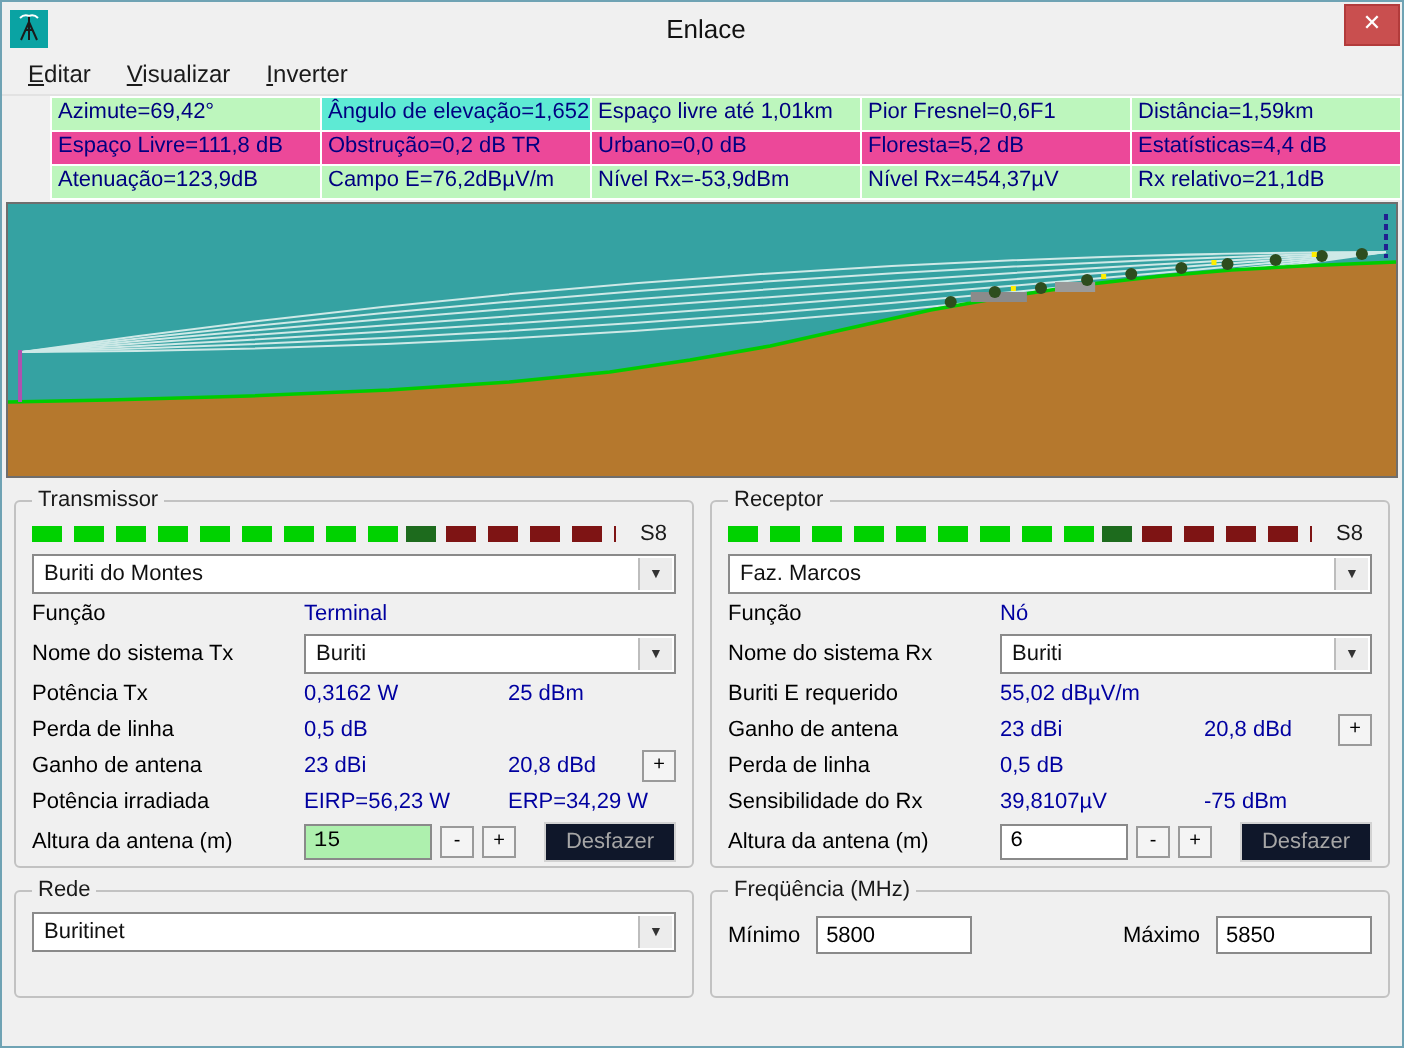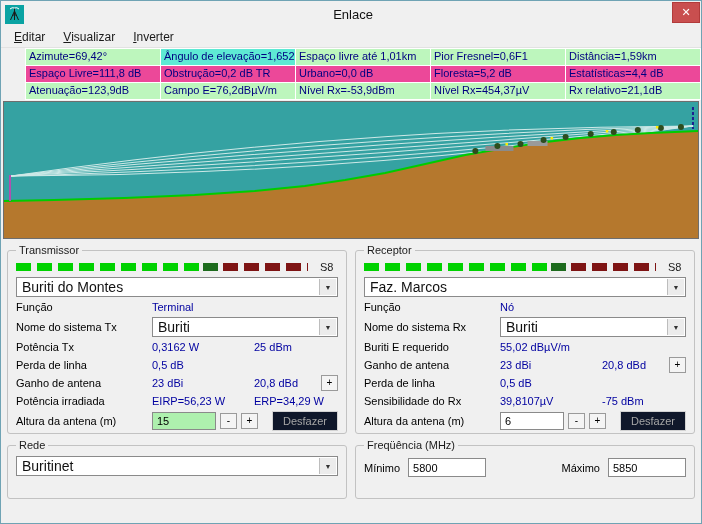--- a/index.html
+++ b/index.html
@@ -39,35 +39,35 @@
   .gb-bottom { width: 396px; height: 60px; }
 
   .meter-row { display: flex; align-items: center; height: 14px; margin-top: 2px; }
   .meter { flex: 1; height: 8px; display: flex; margin-right: 12px; }
   .m-green { width: 64%; background: repeating-linear-gradient(90deg, #00d200 0 15px, rgba(0,0,0,0) 15px 21px); }
   .m-dgreen { width: 7%; background: repeating-linear-gradient(90deg, #1d6b1d 0 15px, rgba(0,0,0,0) 15px 21px); }
   .m-red { width: 29%; background: repeating-linear-gradient(90deg, #7e1414 0 15px, rgba(0,0,0,0) 15px 21px); }
   .s8 { font-size: 11px; color: #1a1a1a; width: 18px; }
 
   .combo { position: relative; height: 20px; background: #fff; border: 1px solid #8a8a8a;
-           display: flex; align-items: center; padding: 0 22px 0 5px; font-size: 14px; color: #111;
+           display: flex; align-items: center; padding: 0 22px 0 5px; font-size: 11px; color: #111;
            margin-top: 3px; cursor: default; }
   .combo .arrow { position: absolute; right: 1px; top: 1px; bottom: 1px; width: 17px; background: #ececec;
                   border-left: 1px solid #bdbdbd; display: flex; align-items: center; justify-content: center; }
   .combo .arrow::after { content: "▼"; font-size: 7px; color: #333; }
   .combo-inline { flex: 1; margin-top: 0; }
 
   .row { display: flex; align-items: center; height: 16px; margin-top: 2px; font-size: 11px; }
   .row.tall { height: 20px; }
   .lbl { width: 136px; color: #000; flex: 0 0 136px; }
   .val { color: #0000a0; }
   .v1 { width: 102px; flex: 0 0 102px; }
 
   .txt { height: 18px; width: 64px; border: 1px solid #8a8a8a; font-size: 11px; padding: 0 4px;
-         font-family: Liberation Sans, sans-serif; background: #fff; }
+         font-family: Liberation Mono, monospace; background: #fff; }
   .txt.green { background: #aef0ae; }
   .btn-sm { width: 17px; height: 16px; border: 1px solid #9a9a9a; background: #f4f4f4; font-size: 10px;
             line-height: 1; padding: 0; margin-left: 4px; cursor: pointer; }
   .btn-plus { margin-left: auto; }
   .btn-undo { margin-left: auto; width: 66px; height: 20px; border: 1px solid #d2d2d2; background: #0f172a;
               color: #a6a6a6; font-size: 11px; }
 
   .freq-row { display: flex; align-items: center; margin-top: 5px; font-size: 11px; }
   .freq-row .flbl { color: #000; margin-right: 8px; }
   .freq-row .spacer { flex: 1; }

